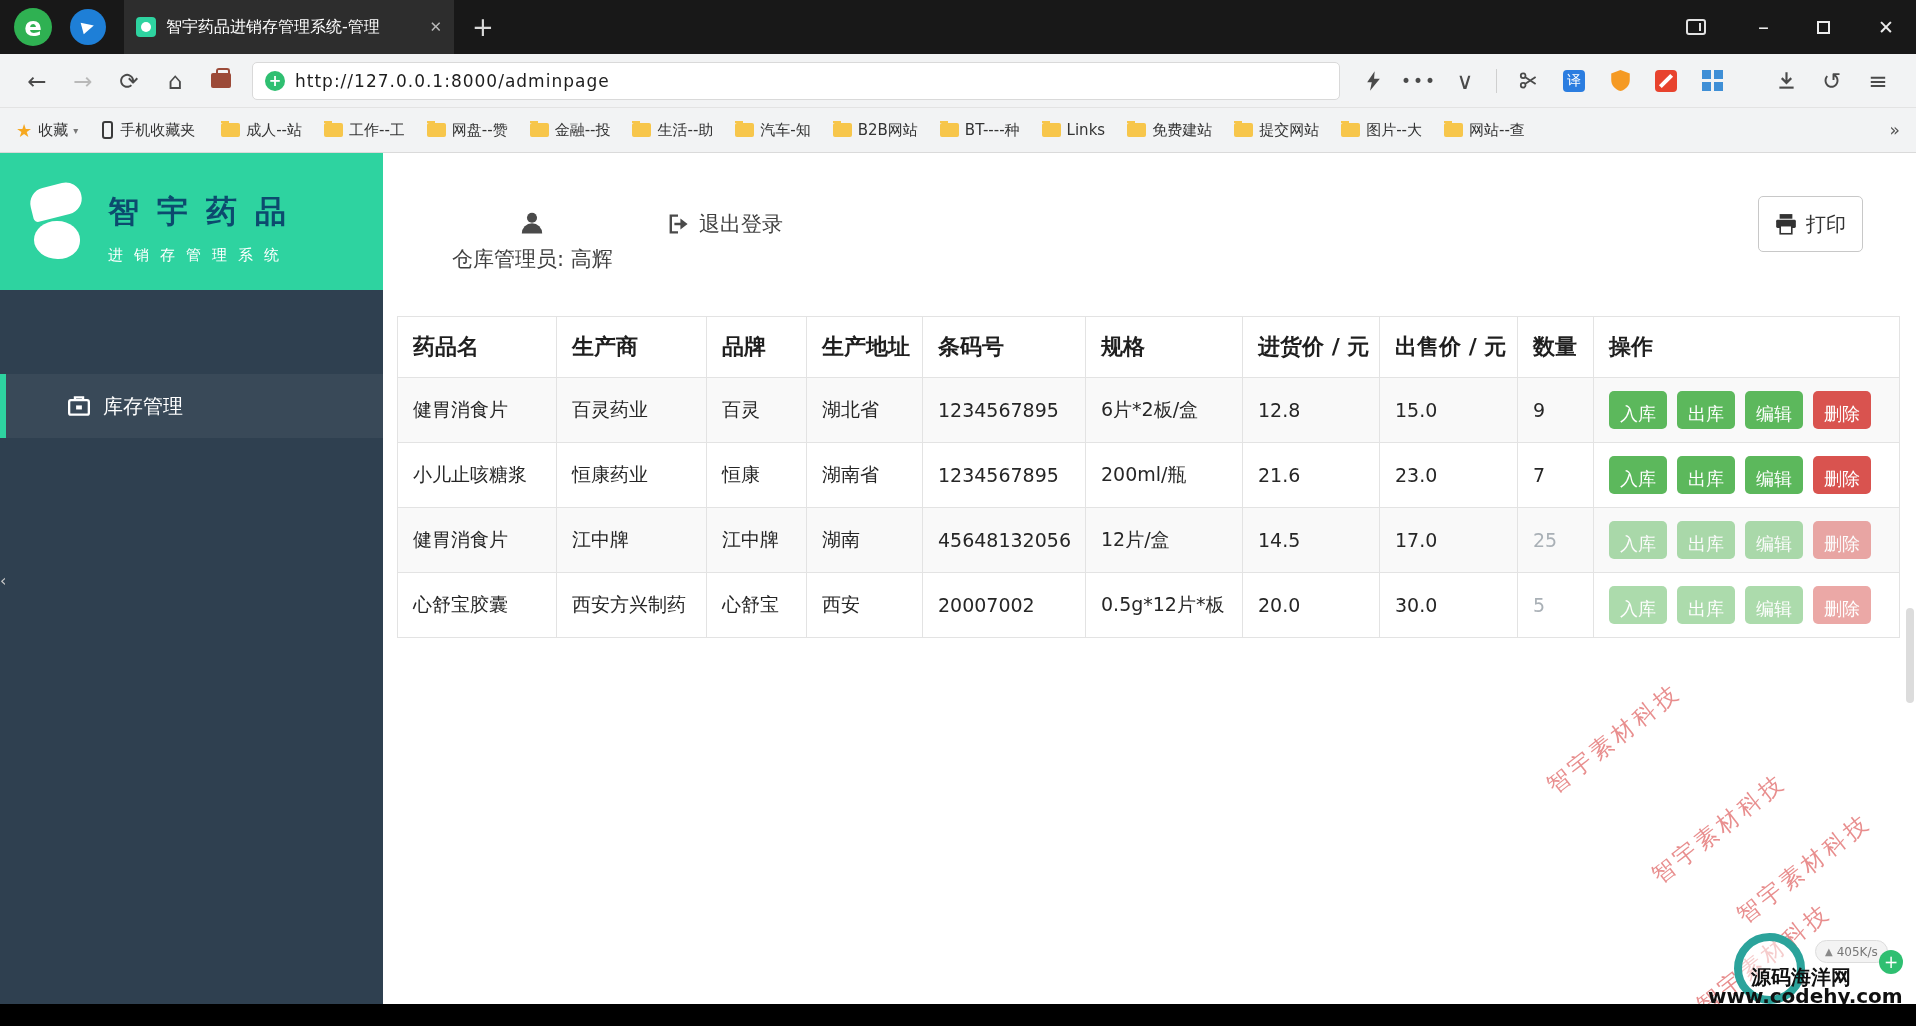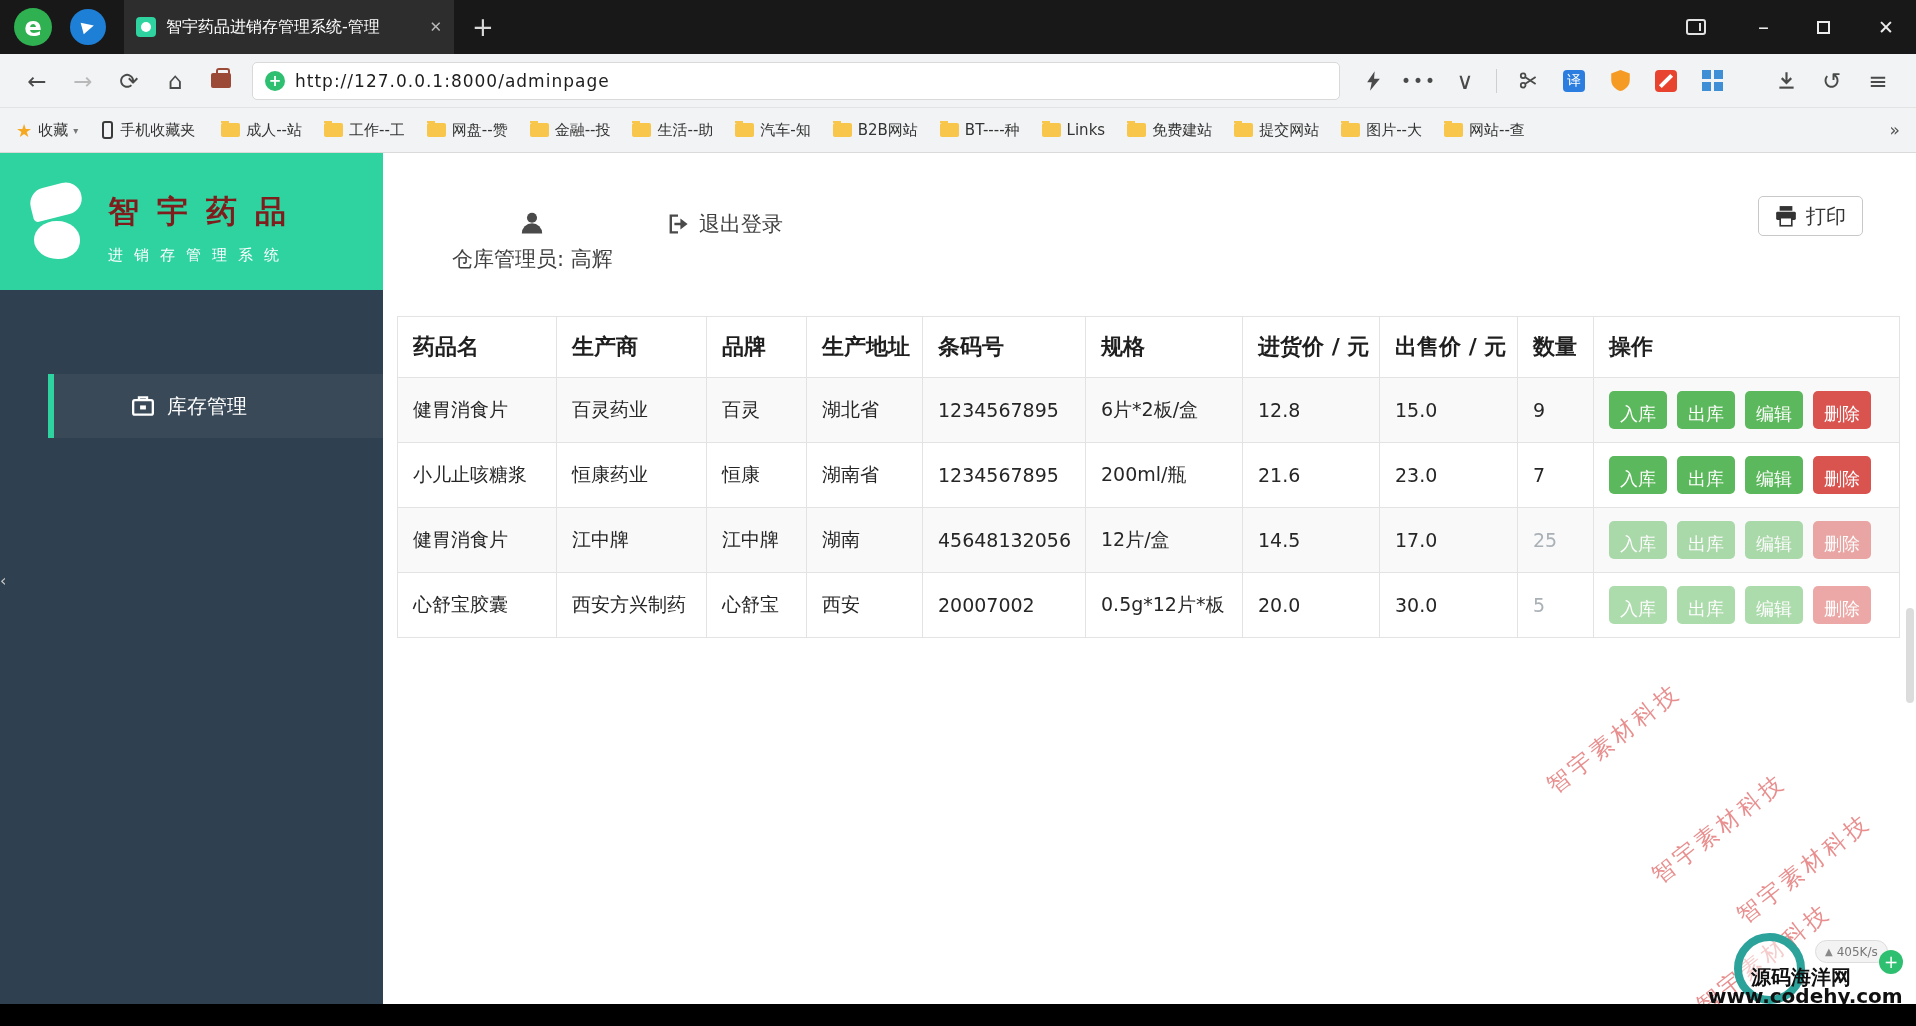--- a/index.html
+++ b/index.html
@@ -73,33 +73,33 @@
   .page { position:absolute; top:153px; left:0; right:0; bottom:22px; background:#fff; }
   .scroll-thumb { position:absolute; right:2px; top:455px; width:8px; height:95px; background:#dcdcdc; border-radius:4px; }
 
   .sidebar { position:absolute; left:0; top:0; bottom:0; width:383px; background:#2f4050; }
   .brand { height:137px; background:#2ed3a0; display:flex; align-items:center; padding:0 22px; gap:16px; }
   .brand-logo { width:70px; height:78px; position:relative; flex:none; }
   .brand-logo::before { content:""; position:absolute; top:2px; left:8px; width:52px; height:32px;
                         background:#fff; border-radius:18px 18px 18px 5px; transform:rotate(-14deg); }
   .brand-logo::after { content:""; position:absolute; bottom:2px; left:12px; width:46px; height:38px;
                        background:#fff; border-radius:50% 50% 48% 52%; }
-  .brand-title { color:#7f1d1d; font-size:31px; font-weight:bold; letter-spacing:18px; white-space:nowrap;margin-top:12px; }
+  .brand-title { color:#0c4a6e; font-size:31px; font-weight:bold; letter-spacing:18px; white-space:nowrap;margin-top:12px; }
   .brand-sub { color:#fff; font-size:15px; letter-spacing:11px; margin-top:13px; white-space:nowrap; }
   .menu { margin-top:84px; }
-  .menu-item { height:64px; display:flex; align-items:center; gap:13px; padding-left:78px; color:#fff;
-               font-size:20px; background:rgba(255,255,255,0.05); border-left:6px solid #2ed3a0; cursor:pointer;margin-left:48px; }
+  .menu-item { height:64px; display:flex; align-items:center; gap:13px; padding-left:62px; color:#fff;
+               font-size:20px; background:rgba(255,255,255,0.05); border-left:6px solid #2ed3a0; cursor:pointer; }
   .collapse-handle { position:absolute; left:0; top:418px; color:#c9c9c9; font-size:16px; }
 
   .main { position:absolute; left:383px; top:0; right:0; bottom:0; background:#fff; }
   .admin-info { position:absolute; left:69px; top:57px; display:flex; align-items:center; gap:11px;
                 font-size:21px; color:#404040;flex-direction:column; }
   .logout { position:absolute; left:283px; top:57px; display:flex; align-items:center; gap:9px;
             font-size:21px; color:#404040; cursor:pointer; }
-  .print-btn { position:absolute; left:1375px; top:43px; width:105px; height:40px; background:#fff;
+  .print-btn { position:absolute; left:1375px; top:43px; width:105px; height:56px; background:#fff;
                border:1px solid #c8c8c8; border-radius:5px; display:flex; align-items:center;
                justify-content:center; gap:9px; font-size:20px; color:#333; font-family:inherit; cursor:pointer; }
 
   .content { position:absolute; left:14px; top:159px; width:1502px; }
   .tabs-row { display:flex; height:51px; align-items:stretch; }
   .ctabs { display:flex; }
   .tab-btn { padding:0 30px; display:flex; align-items:center; font-size:18px; color:#333; cursor:pointer; }
   .tab-btn.active { background:#2f4050; color:#fff; }
   .search-wrap { margin-left:auto; display:flex; align-items:center; }
   .search-input { width:330px; height:47px; border:1px solid #ccc; border-radius:4px; padding:0 14px;

